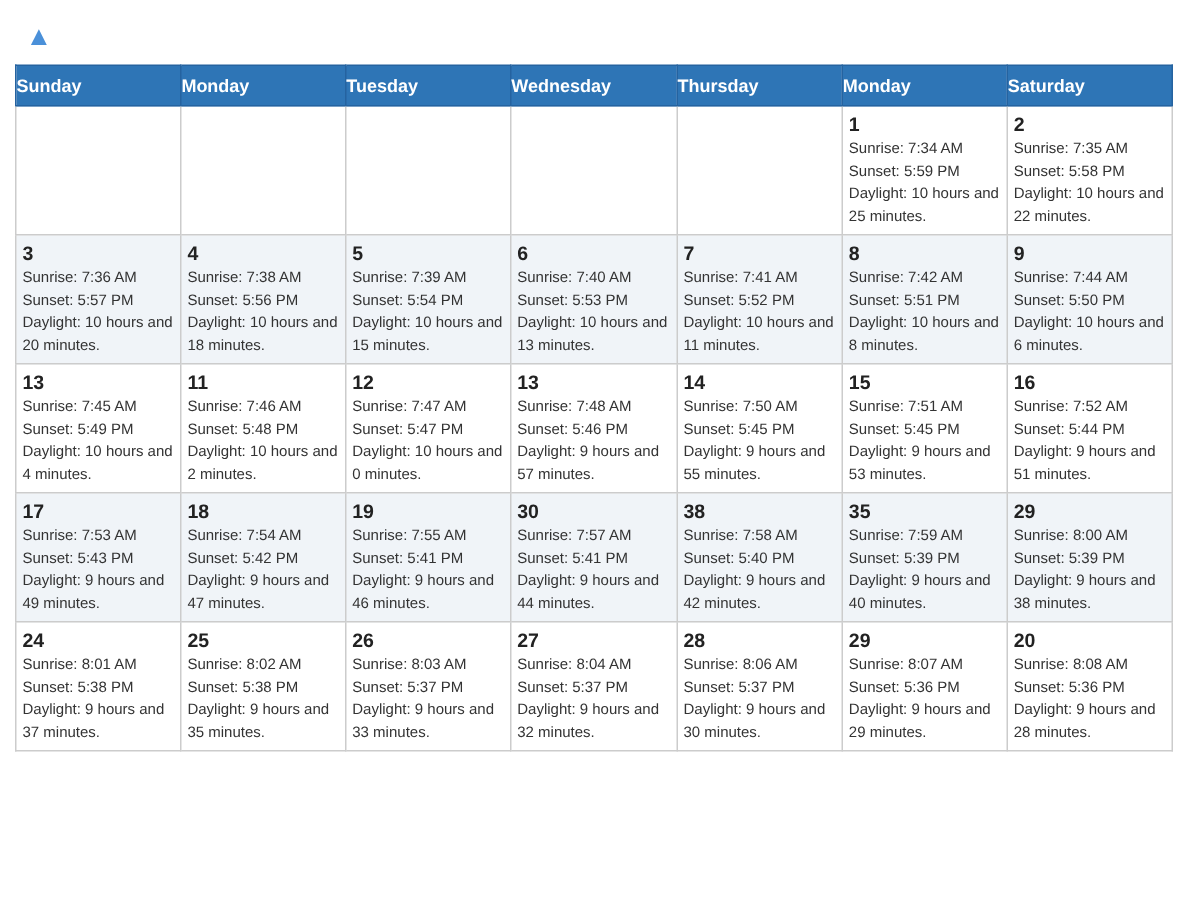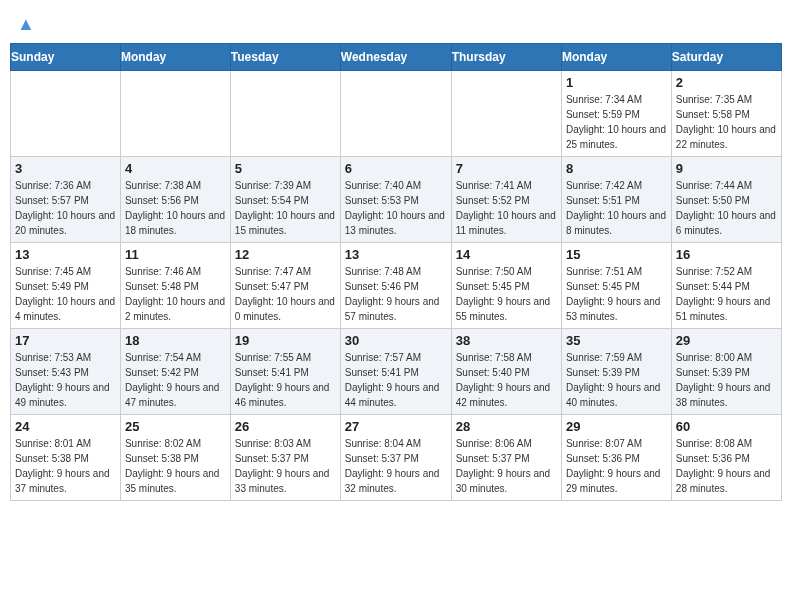--- a/index.html
+++ b/index.html
@@ -230,18 +230,18 @@
         </td>
         <td>
           <span class="day-num">28</span>
           <div class="day-detail">Sunrise: 8:06 AM<br>Sunset: 5:37 PM<br>Daylight: 9 hours and 30 minutes.</div>
         </td>
         <td>
           <span class="day-num">29</span>
           <div class="day-detail">Sunrise: 8:07 AM<br>Sunset: 5:36 PM<br>Daylight: 9 hours and 29 minutes.</div>
         </td>
         <td>
-          <span class="day-num">60</span>
+          <span class="day-num">20</span>
           <div class="day-detail">Sunrise: 8:08 AM<br>Sunset: 5:36 PM<br>Daylight: 9 hours and 28 minutes.</div>
         </td>
       </tr>
     </tbody>
 </table>
 
 </body></html>

